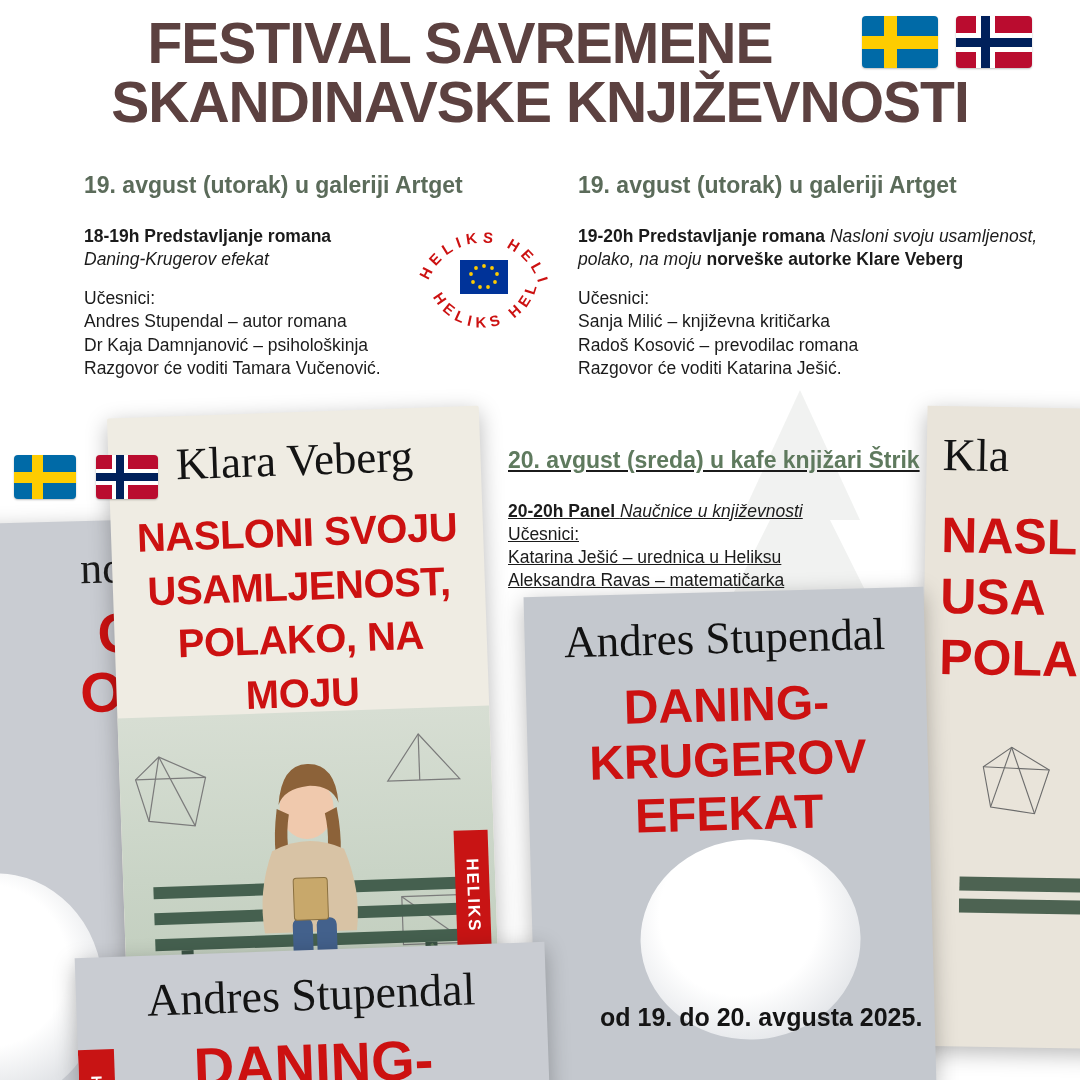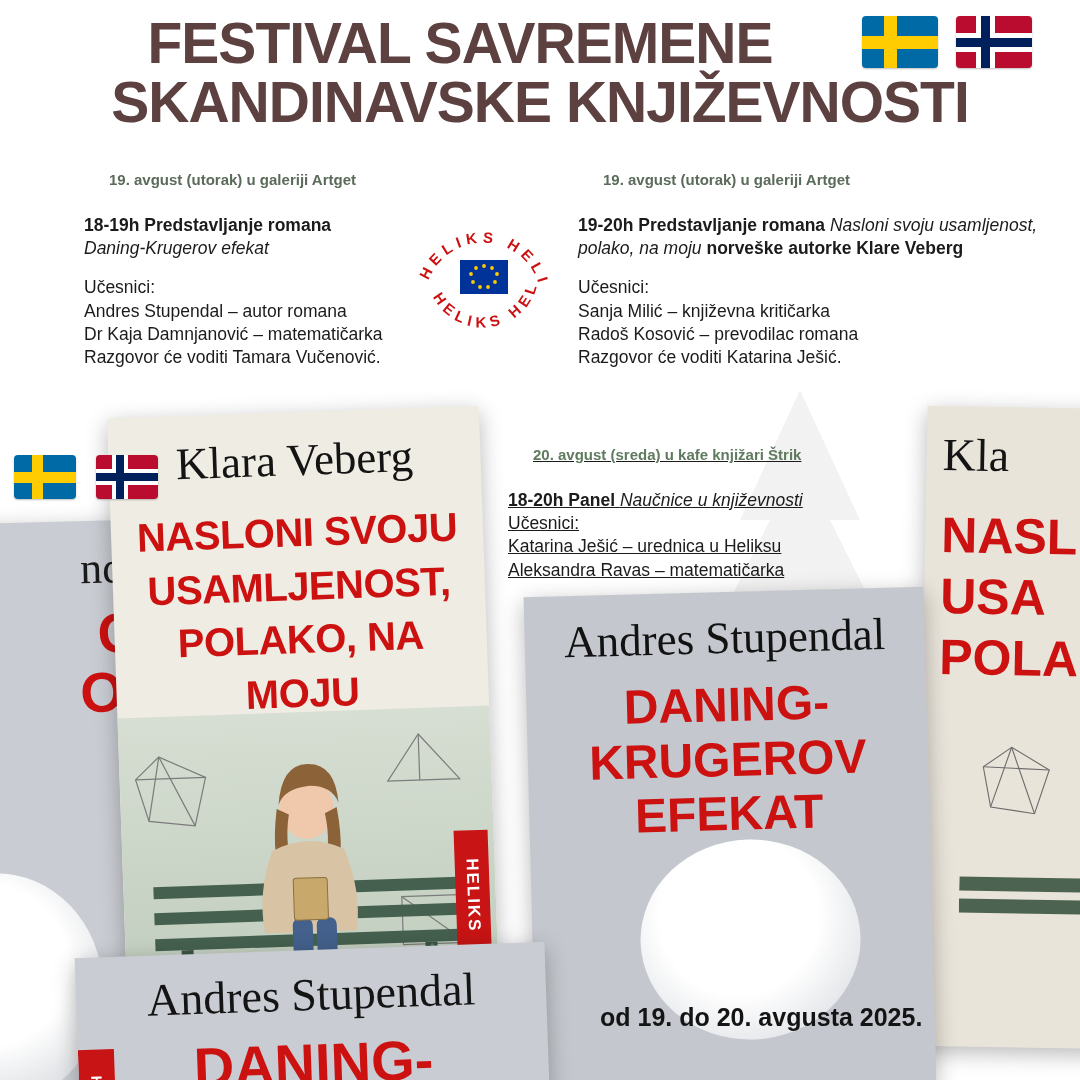--- a/index.html
+++ b/index.html
@@ -78,25 +78,24 @@
     color: #1b1b1b;
     font-size: 17.5px;
     line-height: 1.33;
   }
   .col-left  { left: 84px;  top: 170px; width: 330px; }
   .col-right { left: 578px; top: 170px; width: 460px; }
   .col-third { left: 508px; top: 445px; width: 420px; text-decoration: underline; }
 
   .heading {
     font-weight: bold;
-    font-size: 15px;
+    font-size: 23px;
     color: #5b6b5a;
     margin-bottom: 24px;
     white-space: nowrap;
-    margin-left: 25px;
   }
   .heading.green2 { color: #5f7a5e; }
   .para { margin-bottom: 16px; }
   .para b { font-weight: bold; }
   .para i { font-style: italic; }
   .tight { margin-bottom: 0; }
   .line { display: block; }
 
   
   .heliks-logo {
@@ -335,21 +334,21 @@
 
   <div class="col col-left">
     <div class="heading">19. avgust (utorak) u galeriji Artget</div>
     <div class="para">
       <b class="line">18-19h Predstavljanje romana</b>
       <i class="line">Daning-Krugerov efekat</i>
     </div>
     <div class="para tight">
       <span class="line">Učesnici:</span>
       <span class="line">Andres Stupendal – autor romana</span>
-      <span class="line">Dr Kaja Damnjanović – matematičarka</span>
+      <span class="line">Dr Kaja Damnjanović – psihološkinja</span>
       <span class="line">Razgovor će voditi Tamara Vučenović.</span>
     </div>
   </div>
 
   <div class="col col-right">
     <div class="heading">19. avgust (utorak) u galeriji Artget</div>
     <div class="para">
       <b>19-20h Predstavljanje romana</b>
       <i>Nasloni svoju usamljenost, polako, na moju</i>
       <b>norveške autorke Klare Veberg</b>
@@ -359,21 +358,21 @@
       <span class="line">Sanja Milić – književna kritičarka</span>
       <span class="line">Radoš Kosović – prevodilac romana</span>
       <span class="line">Razgovor će voditi Katarina Ješić.</span>
     </div>
   </div>
 
   <div class="col col-third">
     <div class="heading green2">20. avgust (sreda) u kafe knjižari Štrik</div>
     <div class="para tight">
       <span class="line">
-        <b>18-20h Panel</b>
+        <b>20-20h Panel</b>
         <i>Naučnice u književnosti</i>
       </span>
       <span class="line">Učesnici:</span>
       <span class="line">Katarina Ješić – urednica u Heliksu</span>
       <span class="line">Aleksandra Ravas – matematičarka</span>
     </div>
   </div>
 
   <div class="book book-backleft">
     <div class="bk-author">ndal</div>

